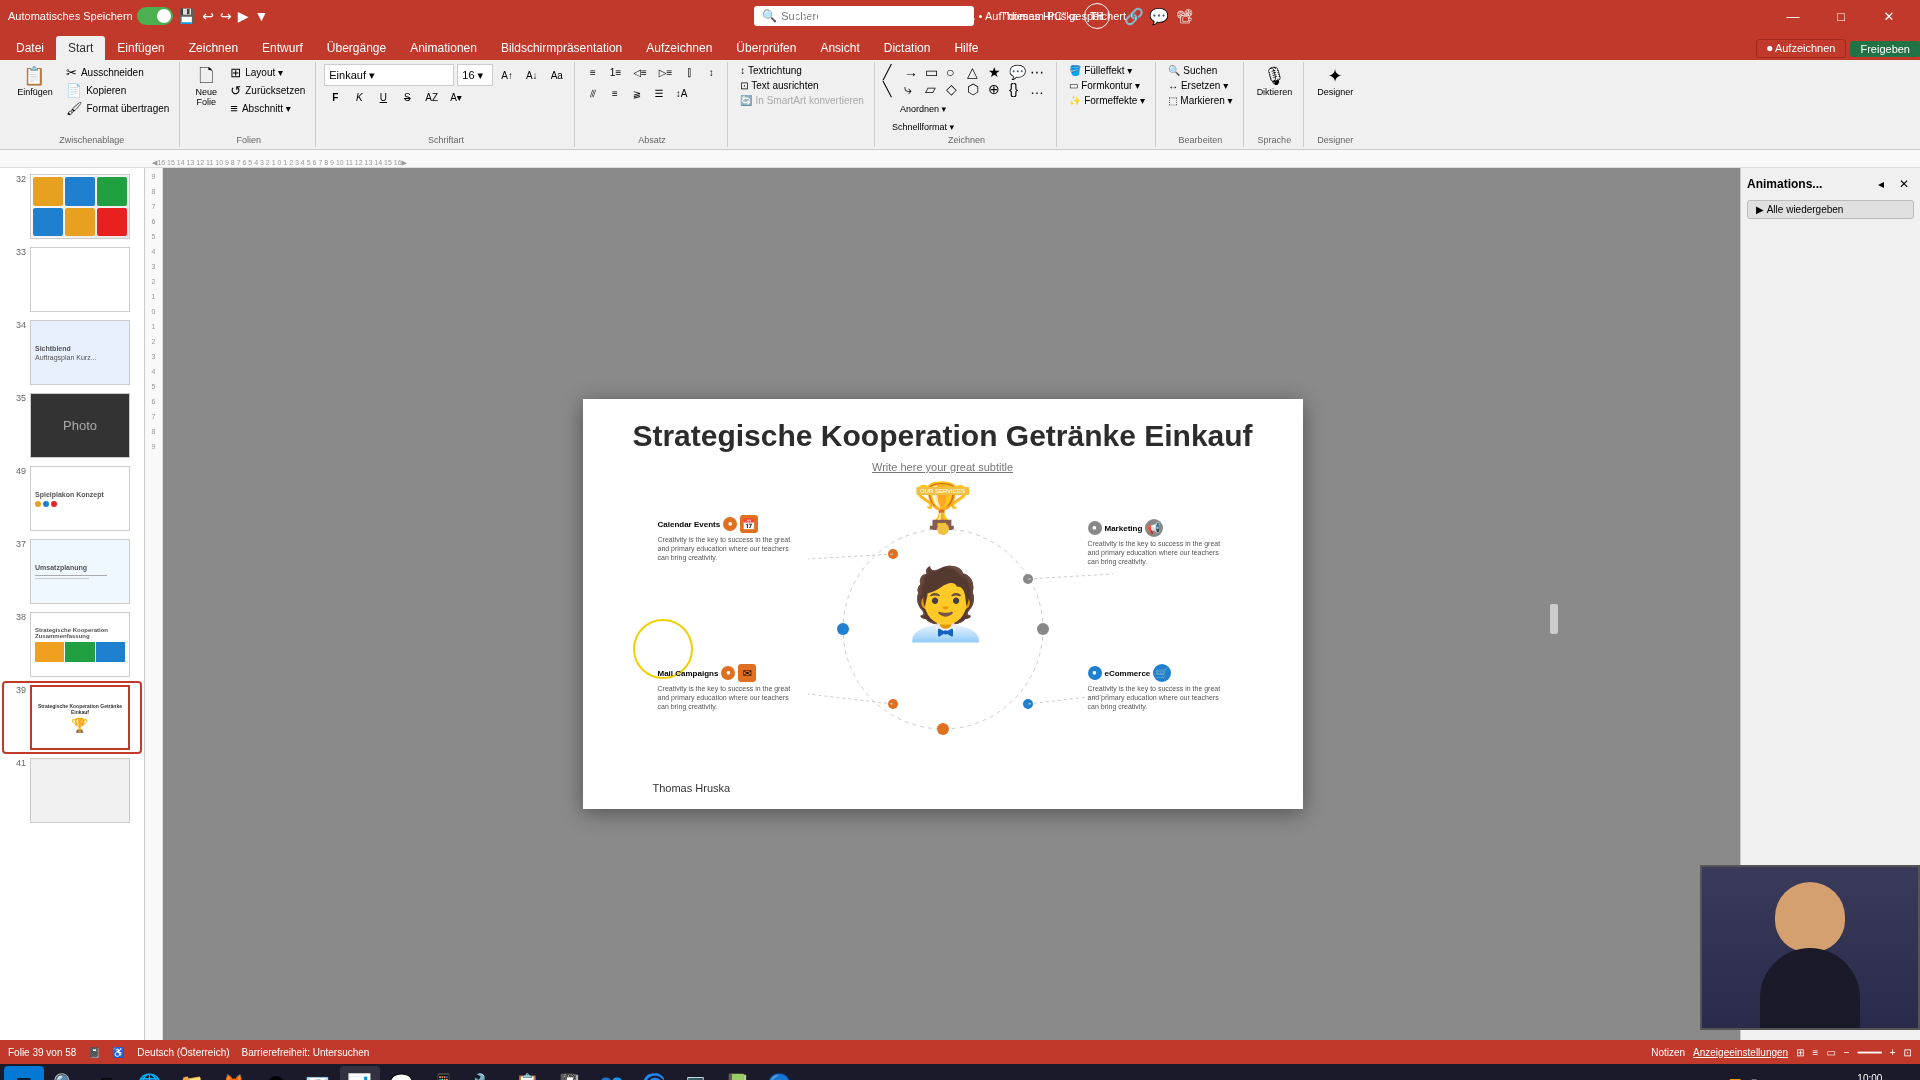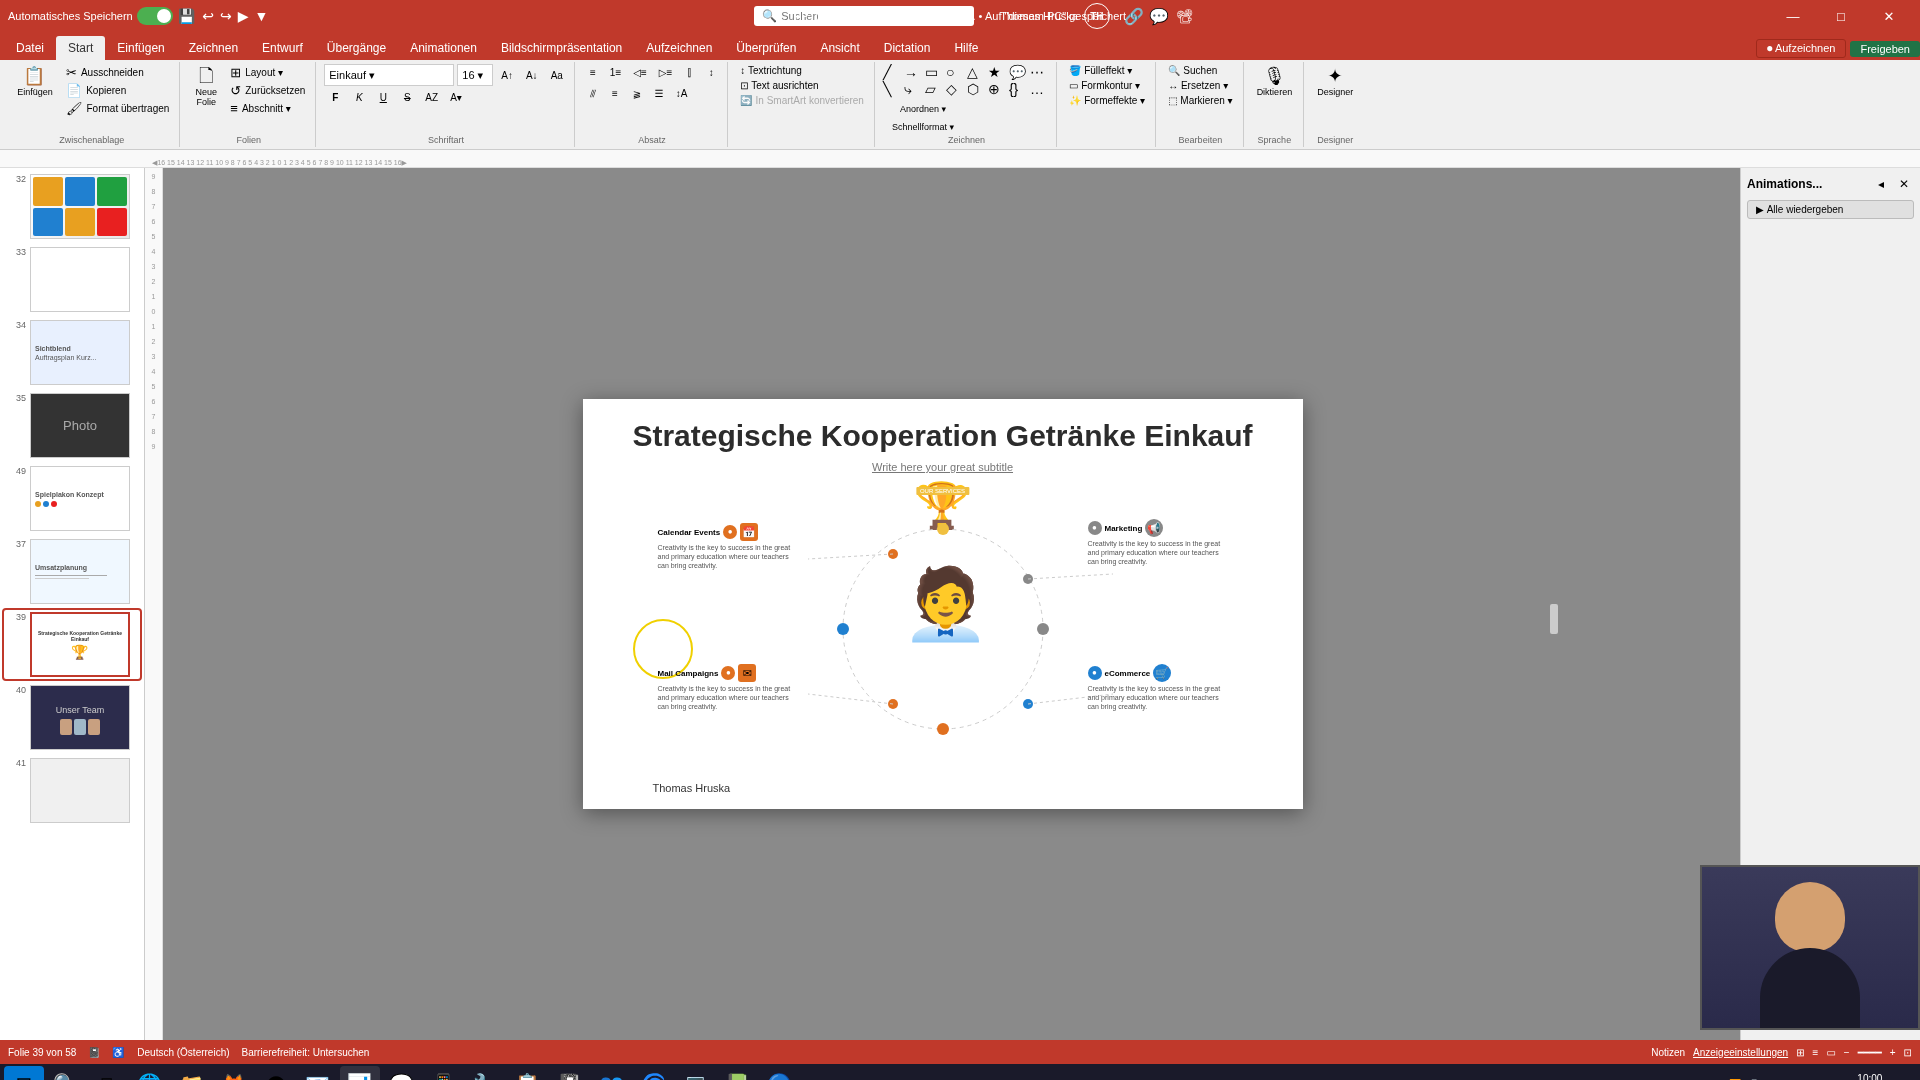--- a/index.html
+++ b/index.html
@@ -698,44 +698,44 @@
       <span class="slide-num">37</span>
       <div class="slide-thumb slide-thumb-37">
         <div style="font-size:7px;color:#555;padding:4px;text-align:left;width:100%;">
           <div style="font-weight:bold;">Umsatzplanung</div>
           <div style="margin-top:4px;border-bottom:1px solid #aaa;width:80%;"></div>
           <div style="margin-top:2px;border-bottom:1px solid #ccc;width:60%;"></div>
         </div>
       </div>
     </div>
 
+    <div class="slide-item">
+      <span class="slide-num">38</span>
+      <div class="slide-thumb slide-thumb-38">
+        <div style="font-size:7px;color:#555;padding:4px;text-align:left;width:100%;">
+          <div style="font-weight:bold;font-size:6px;">Strategische Kooperation Zusammenfassung</div>
+          <div style="margin-top:3px;display:flex;gap:1px;">
+            <div style="flex:1;height:20px;background:#f0a020;"></div>
+            <div style="flex:1;height:20px;background:#20a040;"></div>
+            <div style="flex:1;height:20px;background:#2080d0;"></div>
+          </div>
+        </div>
+      </div>
+    </div>
 
     <div class="slide-item active">
       <span class="slide-num">39</span>
       <div class="slide-thumb slide-thumb-39">
         <div style="font-size:6px;color:#333;padding:3px;text-align:center;width:100%;">
           <div style="font-weight:bold;font-size:5px;">Strategische Kooperation Getränke Einkauf</div>
           <div style="color:#f0c040;font-size:14px;margin-top:2px;">🏆</div>
         </div>
       </div>
     </div>
 
-    <div class="slide-item">
-      <span class="slide-num">40</span>
-      <div class="slide-thumb slide-thumb-40">
-        <div style="font-size:8px;color:#aaa;padding:4px;text-align:center;width:100%;">
-          <div style="color:#ccc;font-size:9px;margin-top:5px;">Unser Team</div>
-          <div style="display:flex;gap:2px;margin-top:4px;justify-content:center;">
-            <div style="width:12px;height:16px;background:#c8a080;border-radius:2px;"></div>
-            <div style="width:12px;height:16px;background:#a0b8c8;border-radius:2px;"></div>
-            <div style="width:12px;height:16px;background:#c8a080;border-radius:2px;"></div>
-          </div>
-        </div>
-      </div>
-    </div>
 
     <div class="slide-item">
       <span class="slide-num">41</span>
       <div class="slide-thumb slide-thumb-41"></div>
     </div>
   </div>
 
   <div id="canvas-area">
 
     <div class="ruler-left">
@@ -795,21 +795,21 @@
           <circle cx="375" cy="225" r="5" fill="#2080d0"></circle>
 
           <line x1="240" y1="75" x2="155" y2="80" stroke="#ccc" stroke-dasharray="3,3"></line>
           <line x1="375" y1="100" x2="460" y2="95" stroke="#ccc" stroke-dasharray="3,3"></line>
           <line x1="240" y1="225" x2="155" y2="215" stroke="#ccc" stroke-dasharray="3,3"></line>
           <line x1="375" y1="225" x2="460" y2="215" stroke="#ccc" stroke-dasharray="3,3"></line>
         </svg>
 
         <div style="position:absolute;top:90px;left:250px;font-size:70px;line-height:1;">🧑‍💼</div>
 
-        <div class="service-item" style="top:44px;left:5px;">
+        <div class="service-item" style="top:36px;left:5px;">
           <div style="display:flex;align-items:center;gap:3px;">
             <span style="font-size:8px;font-weight:bold;">Calendar Events</span>
             <span style="display:inline-block;width:14px;height:14px;background:#e07020;border-radius:50%;font-size:8px;color:white;text-align:center;line-height:14px;">●</span>
             <span style="display:inline-block;width:18px;height:18px;background:#e07020;border-radius:3px;font-size:11px;text-align:center;line-height:18px;">📅</span>
           </div>
           <div style="font-size:7px;color:#555;line-height:1.3;margin-top:2px;">Creativity is the key to success in the great and primary education where our teachers can bring creativity.</div>
         </div>
 
         <div class="service-item" style="top:40px;right:5px;width:140px;">
           <div style="display:flex;align-items:center;gap:3px;">

